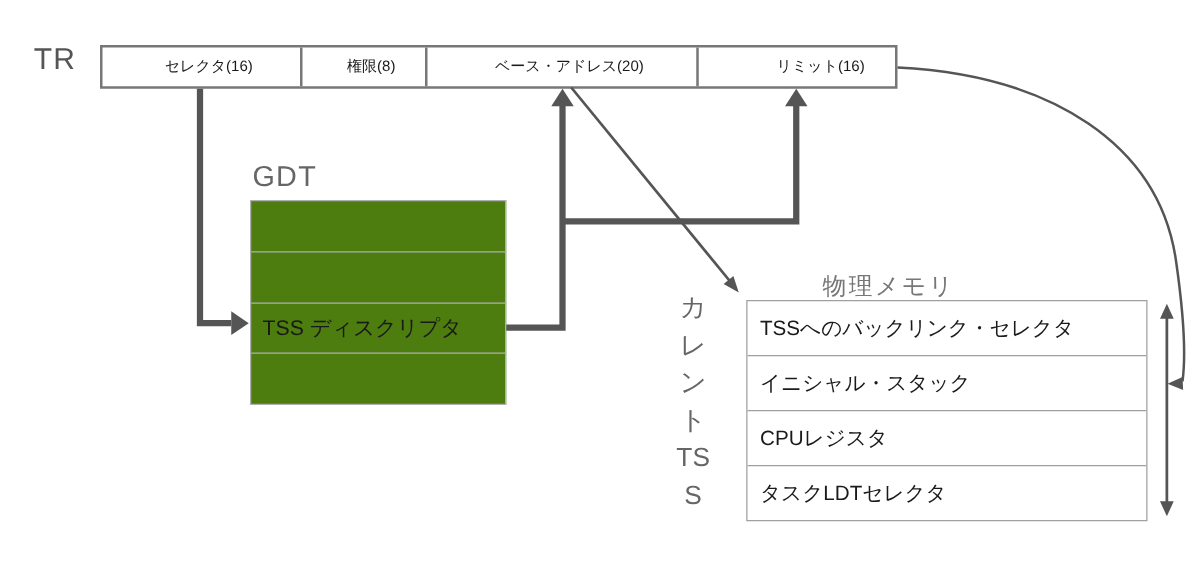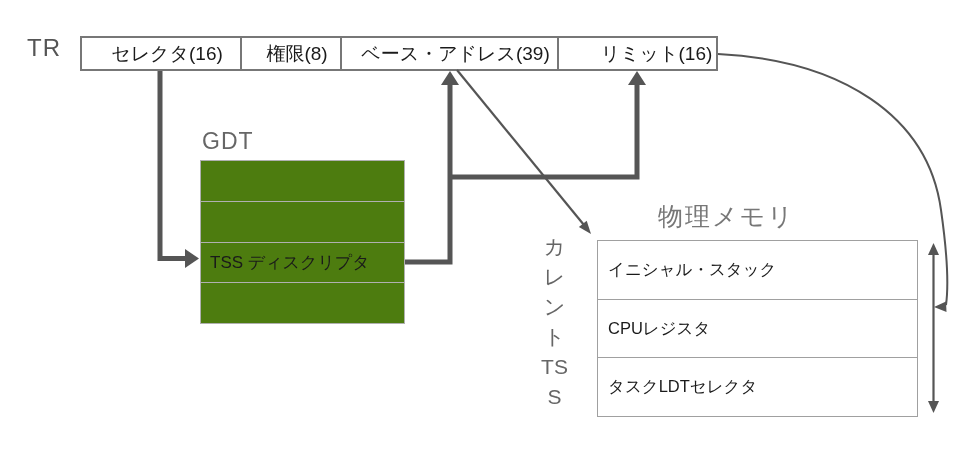--- a/index.html
+++ b/index.html
@@ -37,21 +37,21 @@
     display: flex;
     border: 2px solid #777777;
     box-sizing: border-box;
     background: #ffffff;
     z-index: 2;
   }
   .tr-cell {
     display: flex;
     align-items: center;
     justify-content: center;
-    font-size: 19px;
+    font-size: 12px;
     color: #1a1a1a;
     border-right: 2px solid #777777;
     box-sizing: border-box;
     white-space: nowrap;
     overflow: hidden;
     padding-left: 12px;
   }
   .tr-cell:last-child { border-right: none; }
   .tr-cell.c0 { width: 160px; }
   .tr-cell.c1 { width: 100px; }
@@ -84,22 +84,22 @@
     font-size: 17px;
     color: #1a1a1a;
     border-bottom: 1px solid #b0b0b0;
     box-sizing: border-box;
     white-space: nowrap;
     overflow: hidden;
   }
   .gdt-row:last-child { border-bottom: none; }
   .mem-title {
     position: absolute;
-    left: 658px; top: 200px;
-    font-size: 25px;
+    left: 658px; top: 216px;
+    font-size: 19px;
     color: #777777;
     letter-spacing: 2px;
     z-index: 2;
   }
   .mem-table {
     position: absolute;
     left: 597px; top: 240px;
     width: 321px; height: 177px;
     border: 1px solid #a0a0a0;
     box-sizing: border-box;
@@ -169,33 +169,34 @@
       <line x1="933.5" y1="252" x2="933.5" y2="404" stroke-width="2.2"></line>
       <polygon points="933.5,243 928,255 939,255" stroke="none"></polygon>
       <polygon points="933.5,413 928,401 939,401" stroke="none"></polygon>
     </g>
   </svg>
 
   <div class="tr-label">TR</div>
   <div class="tr-box">
     <div class="tr-cell c0">セレクタ(16)</div>
     <div class="tr-cell c1">権限(8)</div>
-    <div class="tr-cell c2">ベース・アドレス(39)</div>
+    <div class="tr-cell c2">ベース・アドレス(20)</div>
     <div class="tr-cell c3">リミット(16)</div>
   </div>
 
   <div class="gdt-title">GDT</div>
   <div class="gdt-table">
     <div class="gdt-row"></div>
     <div class="gdt-row"></div>
     <div class="gdt-row">TSS ディスクリプタ</div>
     <div class="gdt-row"></div>
   </div>
 
   <div class="mem-title">物理メモリ</div>
   <div class="current-tss">カレントTSS</div>
   <div class="mem-table">
+    <div class="mem-row">TSSへのバックリンク・セレクタ</div>
     <div class="mem-row">イニシャル・スタック</div>
     <div class="mem-row">CPUレジスタ</div>
     <div class="mem-row">タスクLDTセレクタ</div>
   </div>
 
 </div>
 
 </body></html>

